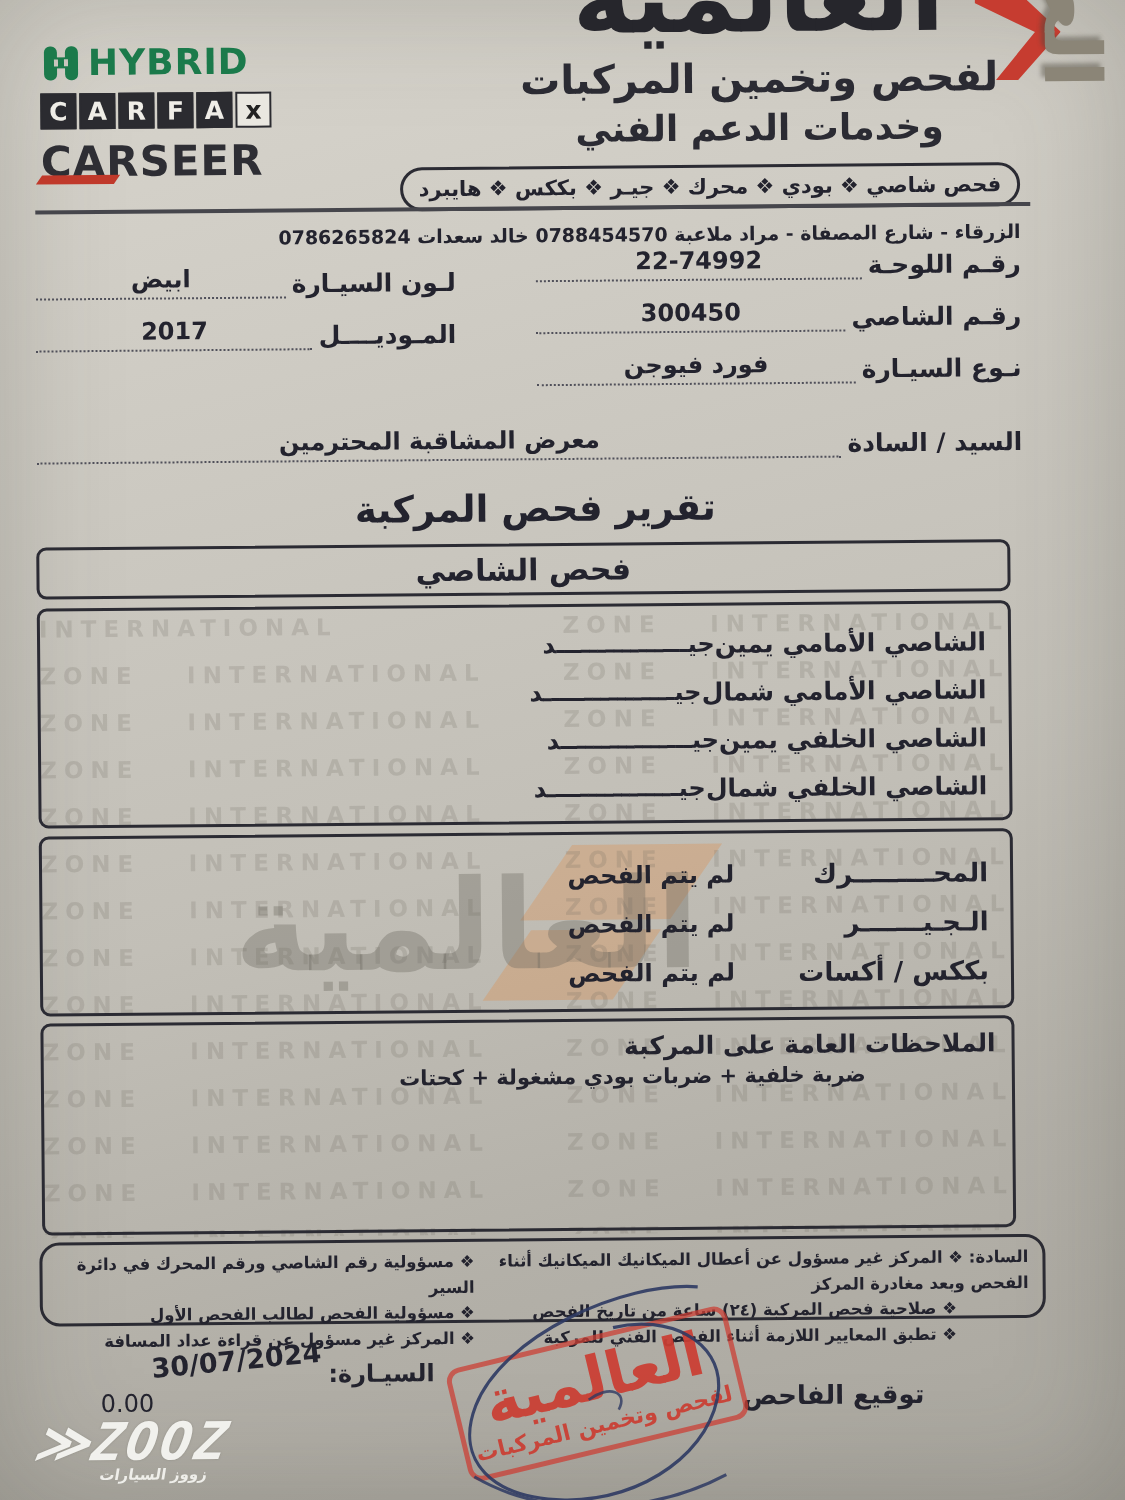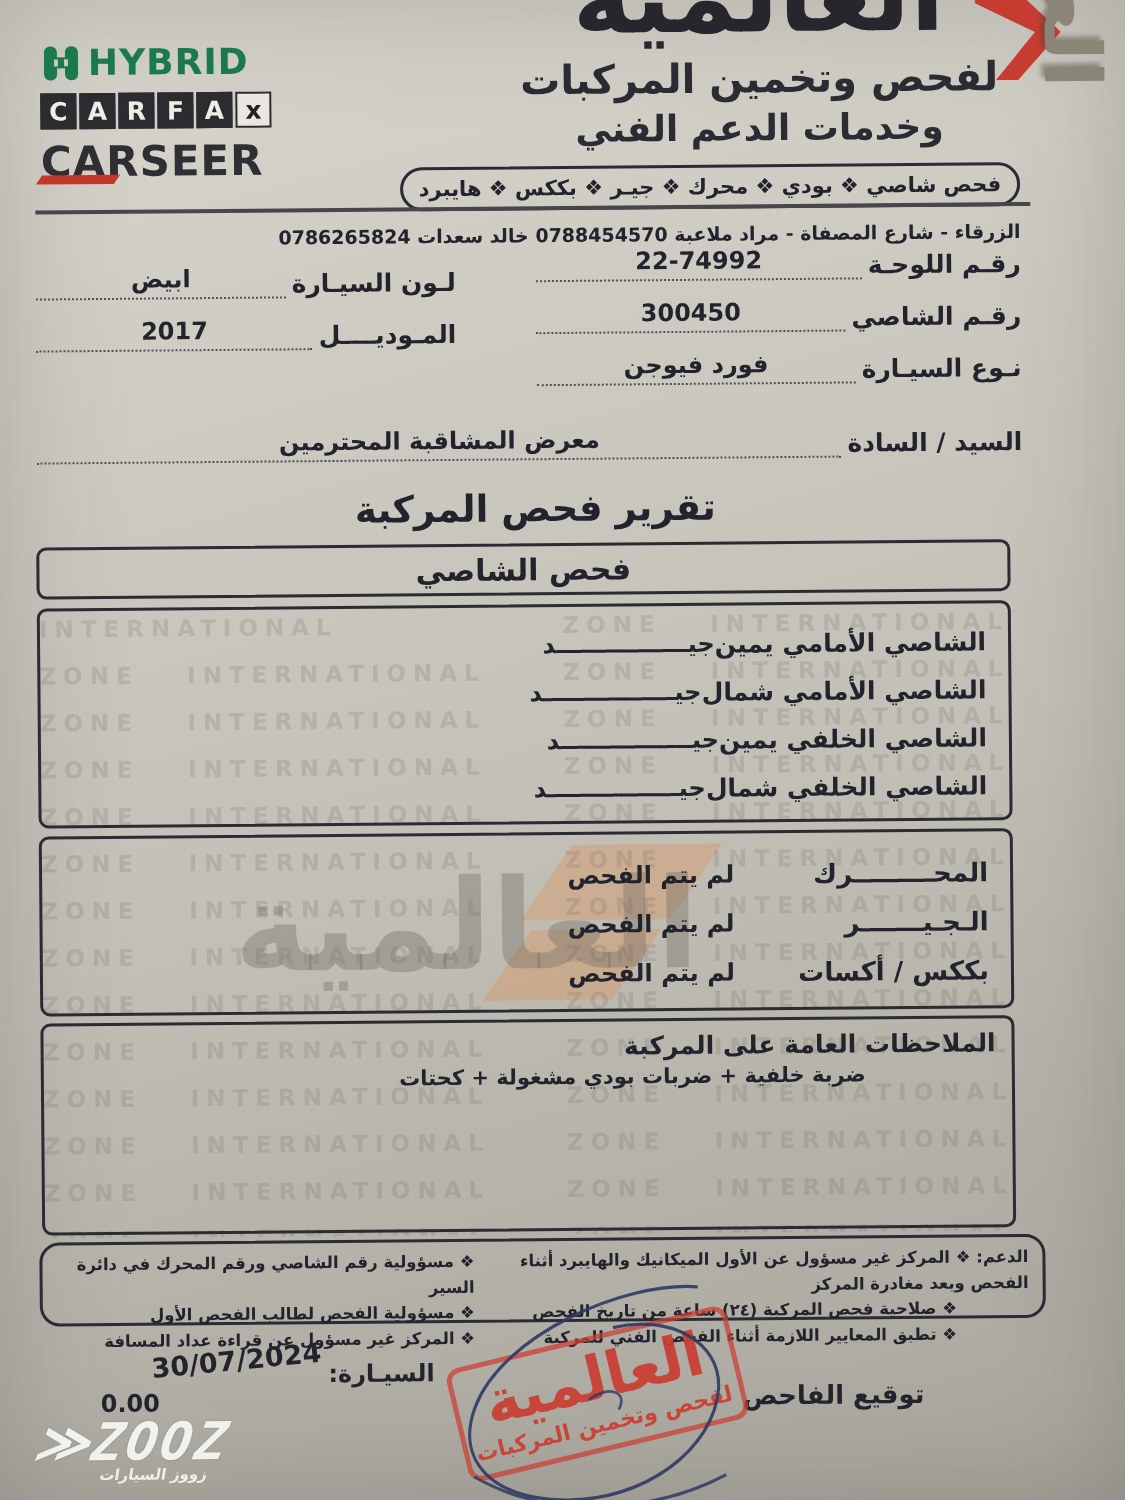--- a/index.html
+++ b/index.html
@@ -91,21 +91,21 @@
   .footer-box{ position:absolute; top:1238px; left:35px; width:1006px; height:84px; border:3px solid #2b2b33;
     border-radius:20px; padding:7px 14px; direction:rtl; display:flex; z-index:2;
     font-size:16.5px; font-weight:bold; line-height:1.55; }
   .fr{ width:57%; } .fl{ width:43%; text-align:right; }
   .rm-indent{ padding-right:72px; }
 
   
   .date-label{ position:absolute; top:1358px; left:323px; font-size:24px; font-weight:bold; direction:rtl; z-index:2;}
   .date-value{ position:absolute; top:1342px; left:146px; font-size:27px; font-weight:bold;
     transform:rotate(-5deg); z-index:2; }
-  .amount{ position:absolute; top:1386px; left:95px; font-size:24px; font-weight:bold; z-index:2; }
+  .amount{ position:absolute; top:1386px; left:95px; font-size:24px; font-weight:normal; z-index:2; }
   .sig-label{ position:absolute; top:1382px; left:737px; font-size:26px; font-weight:bold; direction:rtl; z-index:2; }
 
   .stamp{ position:absolute; top:1336px; left:448px; width:288px; transform:rotate(-13deg);
     border:5px solid rgba(204,62,52,.8); border-radius:14px; text-align:center; padding:6px 8px 10px;
     color:#cb3e33; opacity:.93; z-index:3; }
   .stamp-l1{ font-size:60px; font-weight:bold; letter-spacing:5px; direction:rtl; line-height:1.05; }
   .stamp-l2{ font-size:22px; font-weight:bold; direction:rtl; margin-top:2px; white-space:nowrap; }
 
   .signature-svg{ position:absolute; top:1280px; left:408px; z-index:4; }
 
@@ -232,21 +232,21 @@
       </div>
     </div>
 
     <div class="obox notes-box">
       <div class="notes-title">الملاحظات العامة على المركبة</div>
       <div class="notes-value">ضربة خلفية + ضربات بودي مشغولة + كحتات</div>
     </div>
 
     <div class="footer-box">
       <div class="fr">
-        <div><span>الدعم:</span> <span>❖ المركز غير مسؤول عن الأول الميكانيك والهايبرد أثناء الفحص وبعد مغادرة المركز</span></div>
+        <div><span>السادة:</span> <span>❖ المركز غير مسؤول عن أعطال الميكانيك الميكانيك أثناء الفحص وبعد مغادرة المركز</span></div>
         <div class="rm-indent">❖ صلاحية فحص المركبة (٢٤) ساعة من تاريخ الفحص</div>
         <div class="rm-indent">❖ تطبق المعايير اللازمة أثناء الفحص الفني للمركبة</div>
       </div>
       <div class="fl">
         <div>❖ مسؤولية رقم الشاصي ورقم المحرك في دائرة السير</div>
         <div>❖ مسؤولية الفحص لطالب الفحص الأول</div>
         <div>❖ المركز غير مسؤول عن قراءة عداد المسافة</div>
       </div>
     </div>
 

